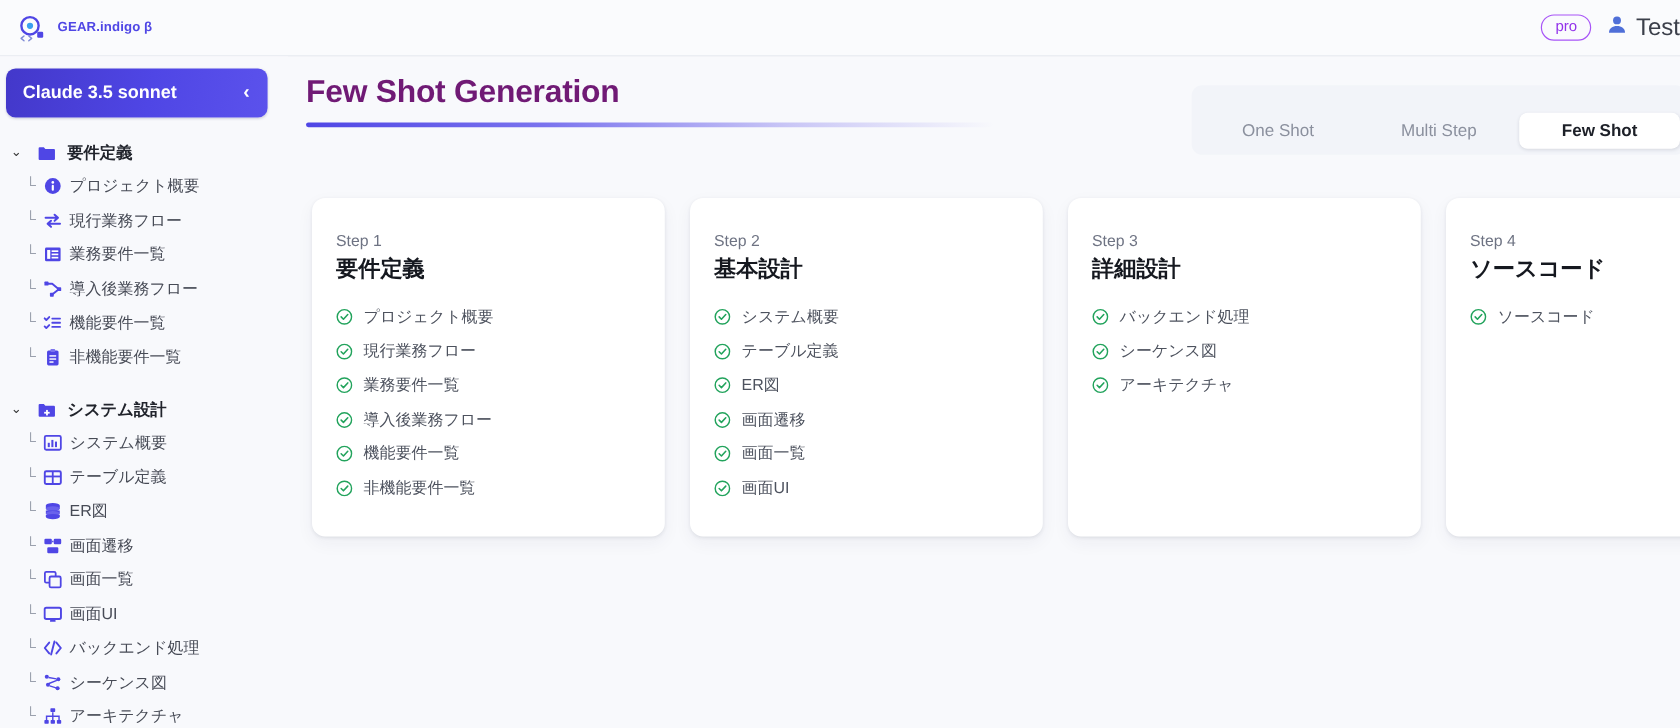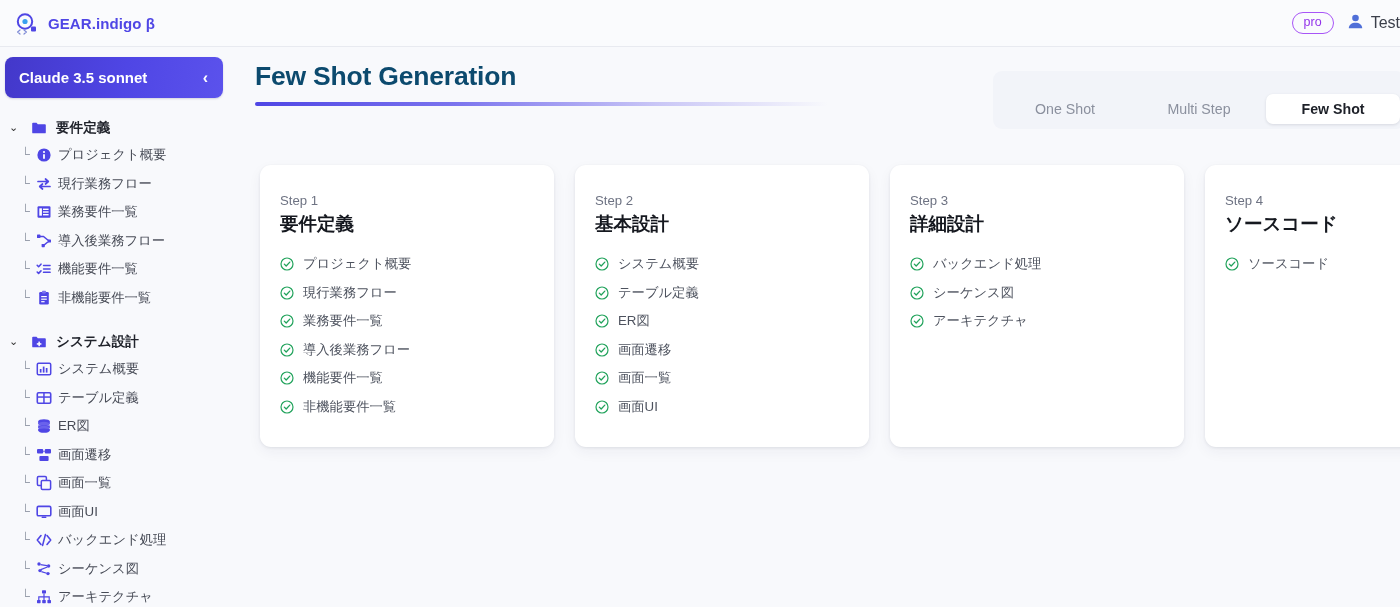--- a/index.html
+++ b/index.html
@@ -15,32 +15,32 @@
   
   .topbar {
     position: absolute; left: 0; top: 0; width: 1400px; height: 47px;
     background: #fafbfd;
     border-bottom: 1px solid #e8eaf0;
     display: flex; align-items: center;
   }
   .brand { display: flex; align-items: center; gap: 9px; padding-left: 14px; }
   .brand-logo { width: 25px; height: 25px; display: block; }
   .brand-name {
-    font-size: 15px; font-weight: bold; color: #4f46e5; letter-spacing: .1px;
+    font-size: 11px; font-weight: bold; color: #4f46e5; letter-spacing: .1px;
   }
   .topbar-right {
     margin-left: auto; display: flex; align-items: center; gap: 13px; padding-right: 0;
   }
   .pro-badge {
     border: 1.4px solid #a855f7; color: #9333ea;
     border-radius: 999px; font-size: 12.5px;
     padding: 2px 11px 3px; line-height: 1.25;
   }
   .user { display: flex; align-items: center; gap: 7px; }
-  .user-name { font-size: 16px; color: #3b3f4a; }
+  .user-name { font-size: 20px; color: #3b3f4a; }
 
   
   .sidebar {
     position: absolute; left: 0; top: 47px; width: 240px; height: 560px;
     background: #f8f9fc; overflow: hidden;
   }
   .model-btn {
     margin: 10px 17px 0 5px;
     height: 41px; border-radius: 8px;
     background: linear-gradient(100deg, #4338ca 0%, #4f46e5 55%, #5b52ec 100%);
@@ -66,21 +66,21 @@
     position: relative; top: -1px;
   }
   .tree-item .label { font-size: 13.3px; color: #474b56; }
   .ico { width: 16px; height: 16px; display: block; flex: none; }
   .group-gap { height: 16px; }
 
   
   .main { position: absolute; left: 240px; top: 47px; width: 1160px; height: 560px; }
   .page-title-wrap { position: absolute; left: 15px; top: 14px; width: 576px; }
   .page-title {
-    font-size: 26.5px; font-weight: bold; color: #0c4a6e; letter-spacing: -.2px;
+    font-size: 26.5px; font-weight: bold; color: #701a75; letter-spacing: -.2px;
     padding-bottom: 10px;
   }
   .title-underline {
     height: 3.5px; width: 573px;
     background: linear-gradient(90deg, #4f46e5 0%, #7b74ee 35%, #c9c6f6 70%, rgba(248,249,252,0) 100%);
     border-radius: 2px;
   }
 
   .seg {
     position: absolute; right: -5px; top: 24px;

